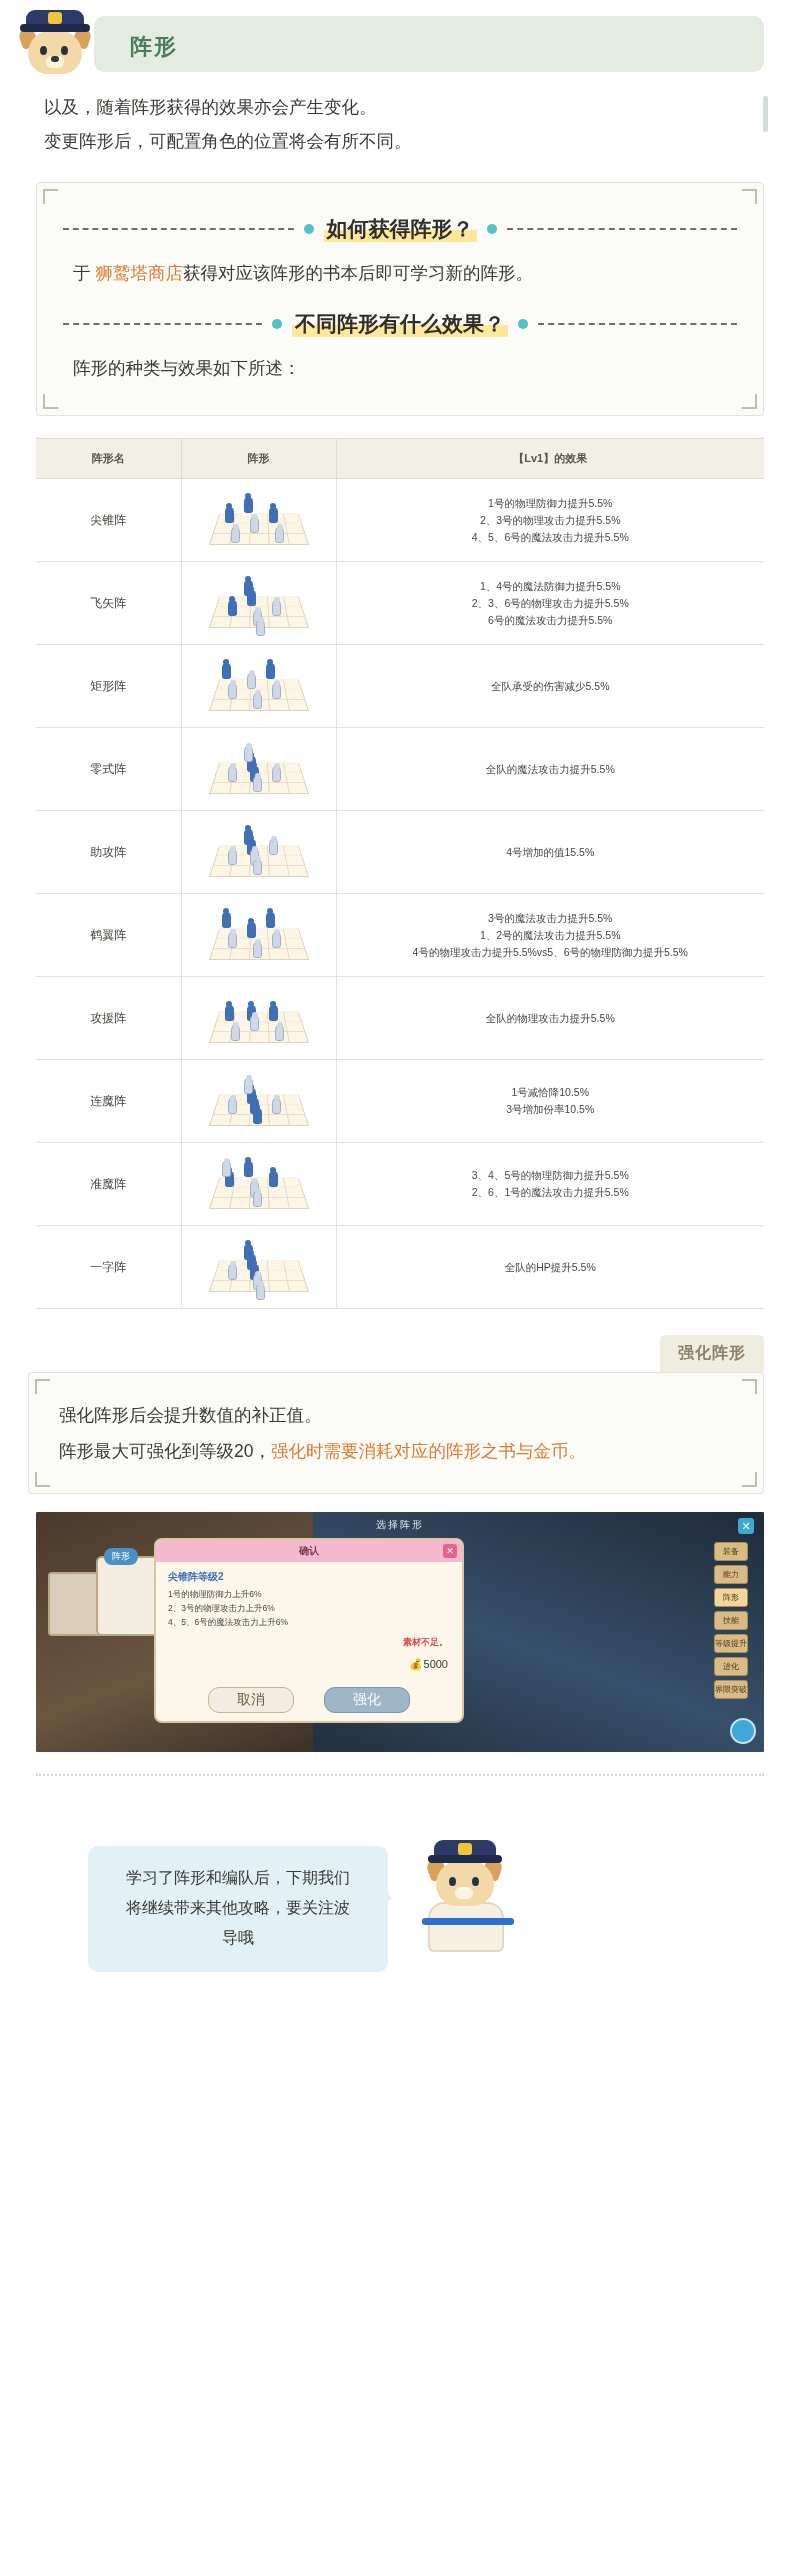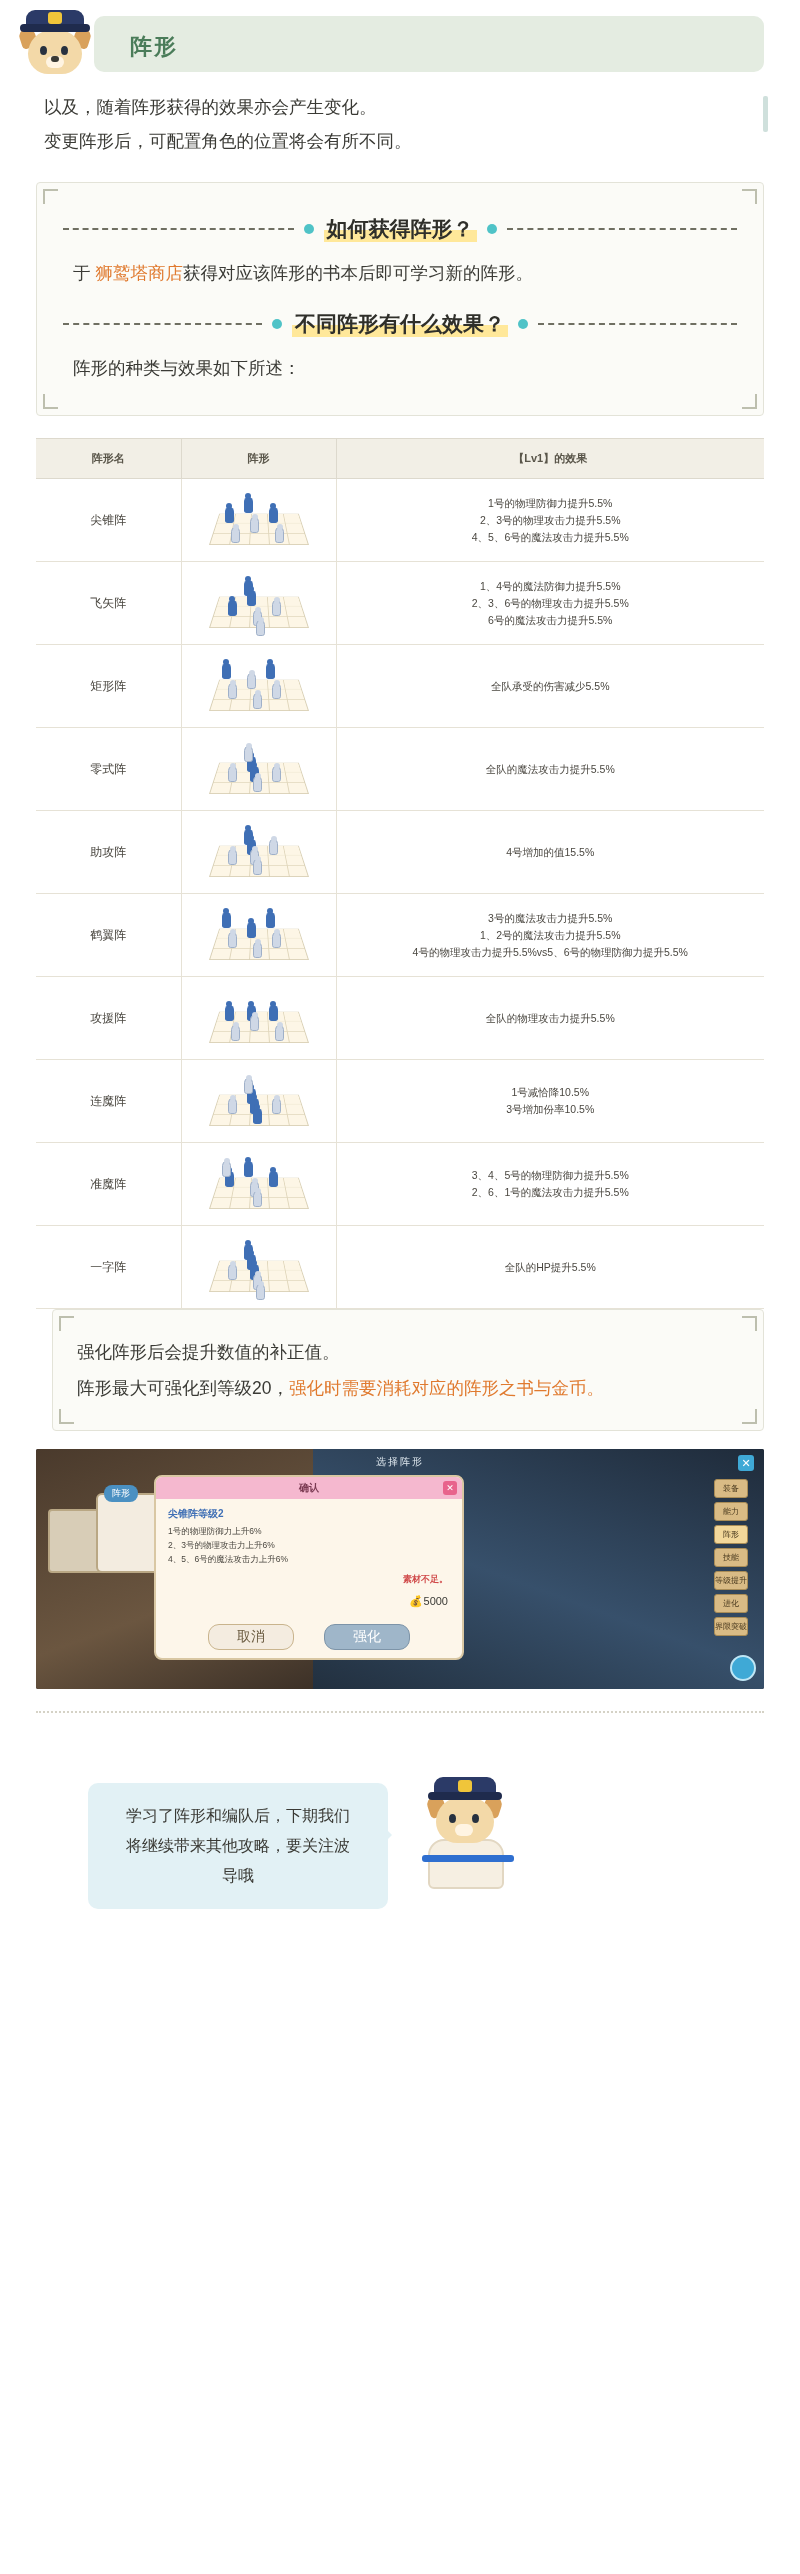--- a/index.html
+++ b/index.html
@@ -242,25 +242,25 @@
     background: #efece0;
     color: #8a8368;
     font-size: 16px;
     font-weight: bold;
     padding: 8px 18px;
     border-radius: 5px 5px 0 0;
     letter-spacing: 1px;
   }
   .enhance-panel {
     position: relative;
-    margin: 0 36px 0 52px;
+    margin: 0 36px 0 28px;
     background: #fbfbf7;
     border: 1px solid #e3e3d8;
     border-radius: 4px;
-    padding: 24px 24px;
+    padding: 24px 30px;
     font-size: 17.5px;
     line-height: 36px;
     color: #3a3a35;
   }
 
   
   .shot {
     position: relative;
     margin: 18px 36px 0 36px;
     height: 240px;
@@ -394,20 +394,21 @@
     position: absolute;
     left: 88px; top: 14px;
     width: 300px;
     background: #e2f1f5;
     border-radius: 10px;
     padding: 18px 20px;
     font-size: 16px;
     line-height: 30px;
     color: #3a3a35;
     text-align: center;
+    font-family: Liberation Mono, monospace;
   }
   .bubble::after {
     content: "";
     position: absolute;
     right: -12px; top: 44px;
     border: 8px solid transparent;
     border-left-color: #e2f1f5;
   }
   .mascot-full {
     position: absolute;
@@ -697,20 +698,23 @@
               </div>
             </td>
             <td class="col-eff">
               <div>全队的HP提升5.5%</div>
             </td>
           </tr>
         </tbody>
     </table>
   </div>
 
+  <div class="enhance-tag-wrap">
+    <span class="enhance-tag">强化阵形</span>
+  </div>
   <div class="enhance-panel">
     <span class="corner tl"></span>
     <span class="corner tr"></span>
     <span class="corner bl"></span>
     <span class="corner br"></span>
     <div>强化阵形后会提升数值的补正值。</div>
     <div>
       <span>阵形最大可强化到等级20，</span><span class="hl-orange">强化时需要消耗对应的阵形之书与金币。</span>
     </div>
   </div>

